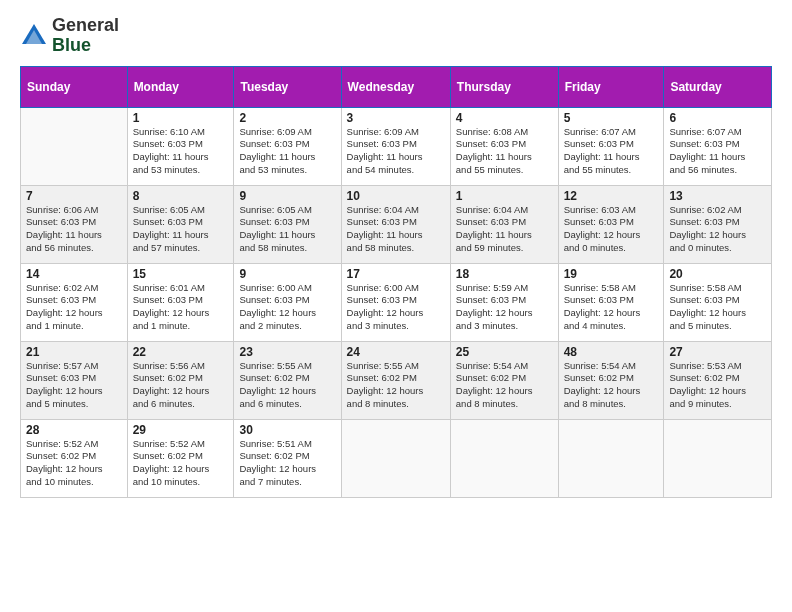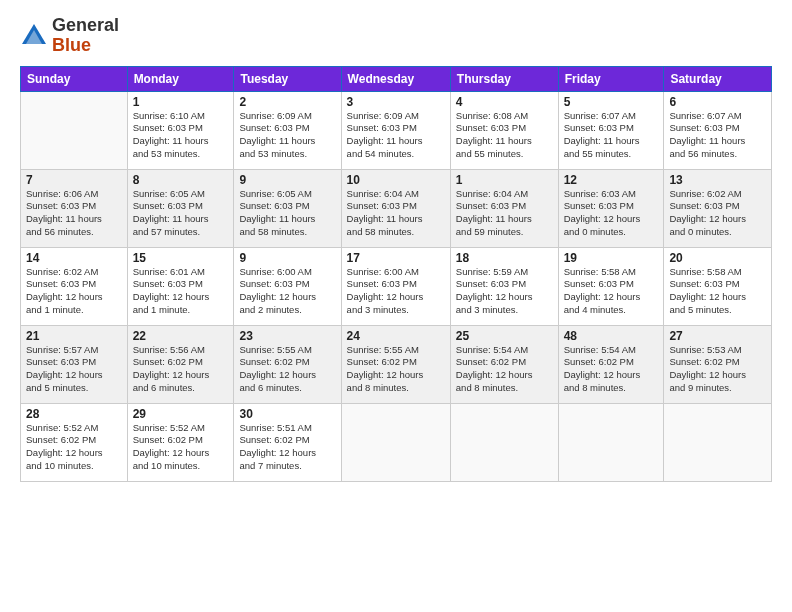--- a/index.html
+++ b/index.html
@@ -24,21 +24,21 @@
     .logo {
       display: flex;
       align-items: center;
     }
     .logo-text {
       font-size: 18px;
       font-weight: bold;
       line-height: 1.1;
     }
     .logo-general { color: #333; }
-    .logo-blue { color: #c2410c; }
+    .logo-blue { color: #14532d; }
     .logo-icon {
       width: 28px;
       height: 28px;
       margin-right: 4px;
     }
     .title-block {
       text-align: right;
     }
     .month-title {
       font-size: 32px;
@@ -50,24 +50,24 @@
       font-size: 14px;
       color: #444;
       margin-top: 2px;
     }
     .calendar {
       width: 100%;
       border-collapse: collapse;
       font-size: 10px;
     }
     .calendar th {
-      background: #6d28d9;
+      background: #a21caf;
       color: #fff;
       text-align: left;
-      padding: 5px 6px;
+      padding: 13px 6px;
       font-size: 12px;
       font-weight: bold;
       border: 1px solid #1a6bbf;
     }
     .calendar td {
       border: 1px solid #ccc;
       vertical-align: top;
       padding: 3px 5px;
       width: 113px;
       min-height: 70px;

